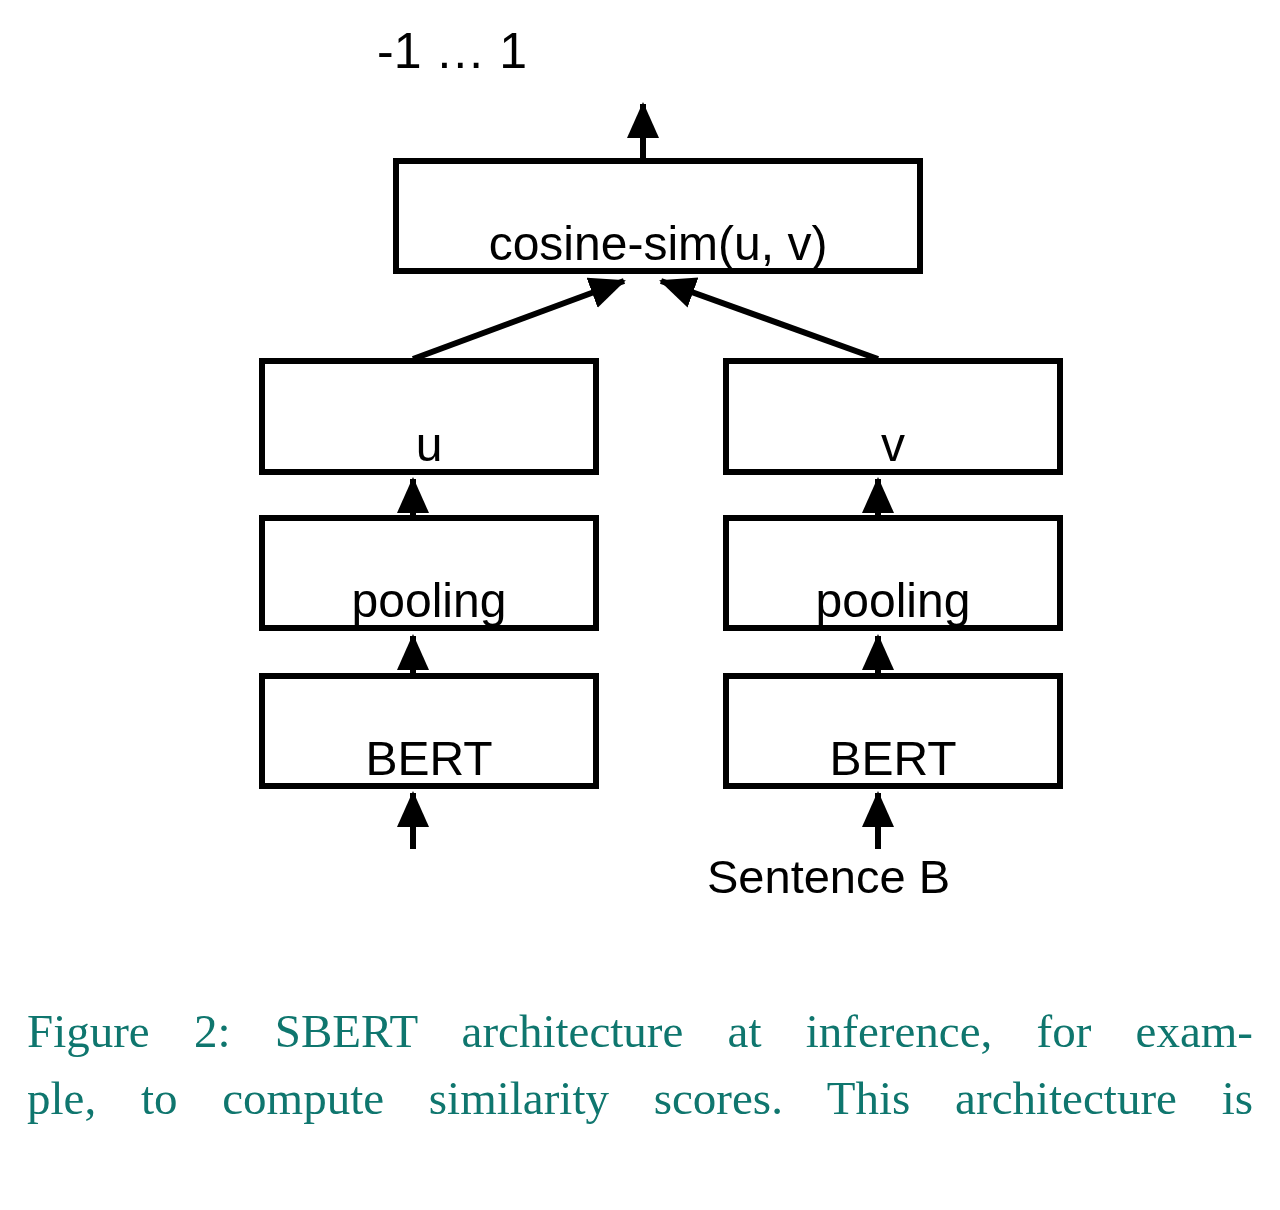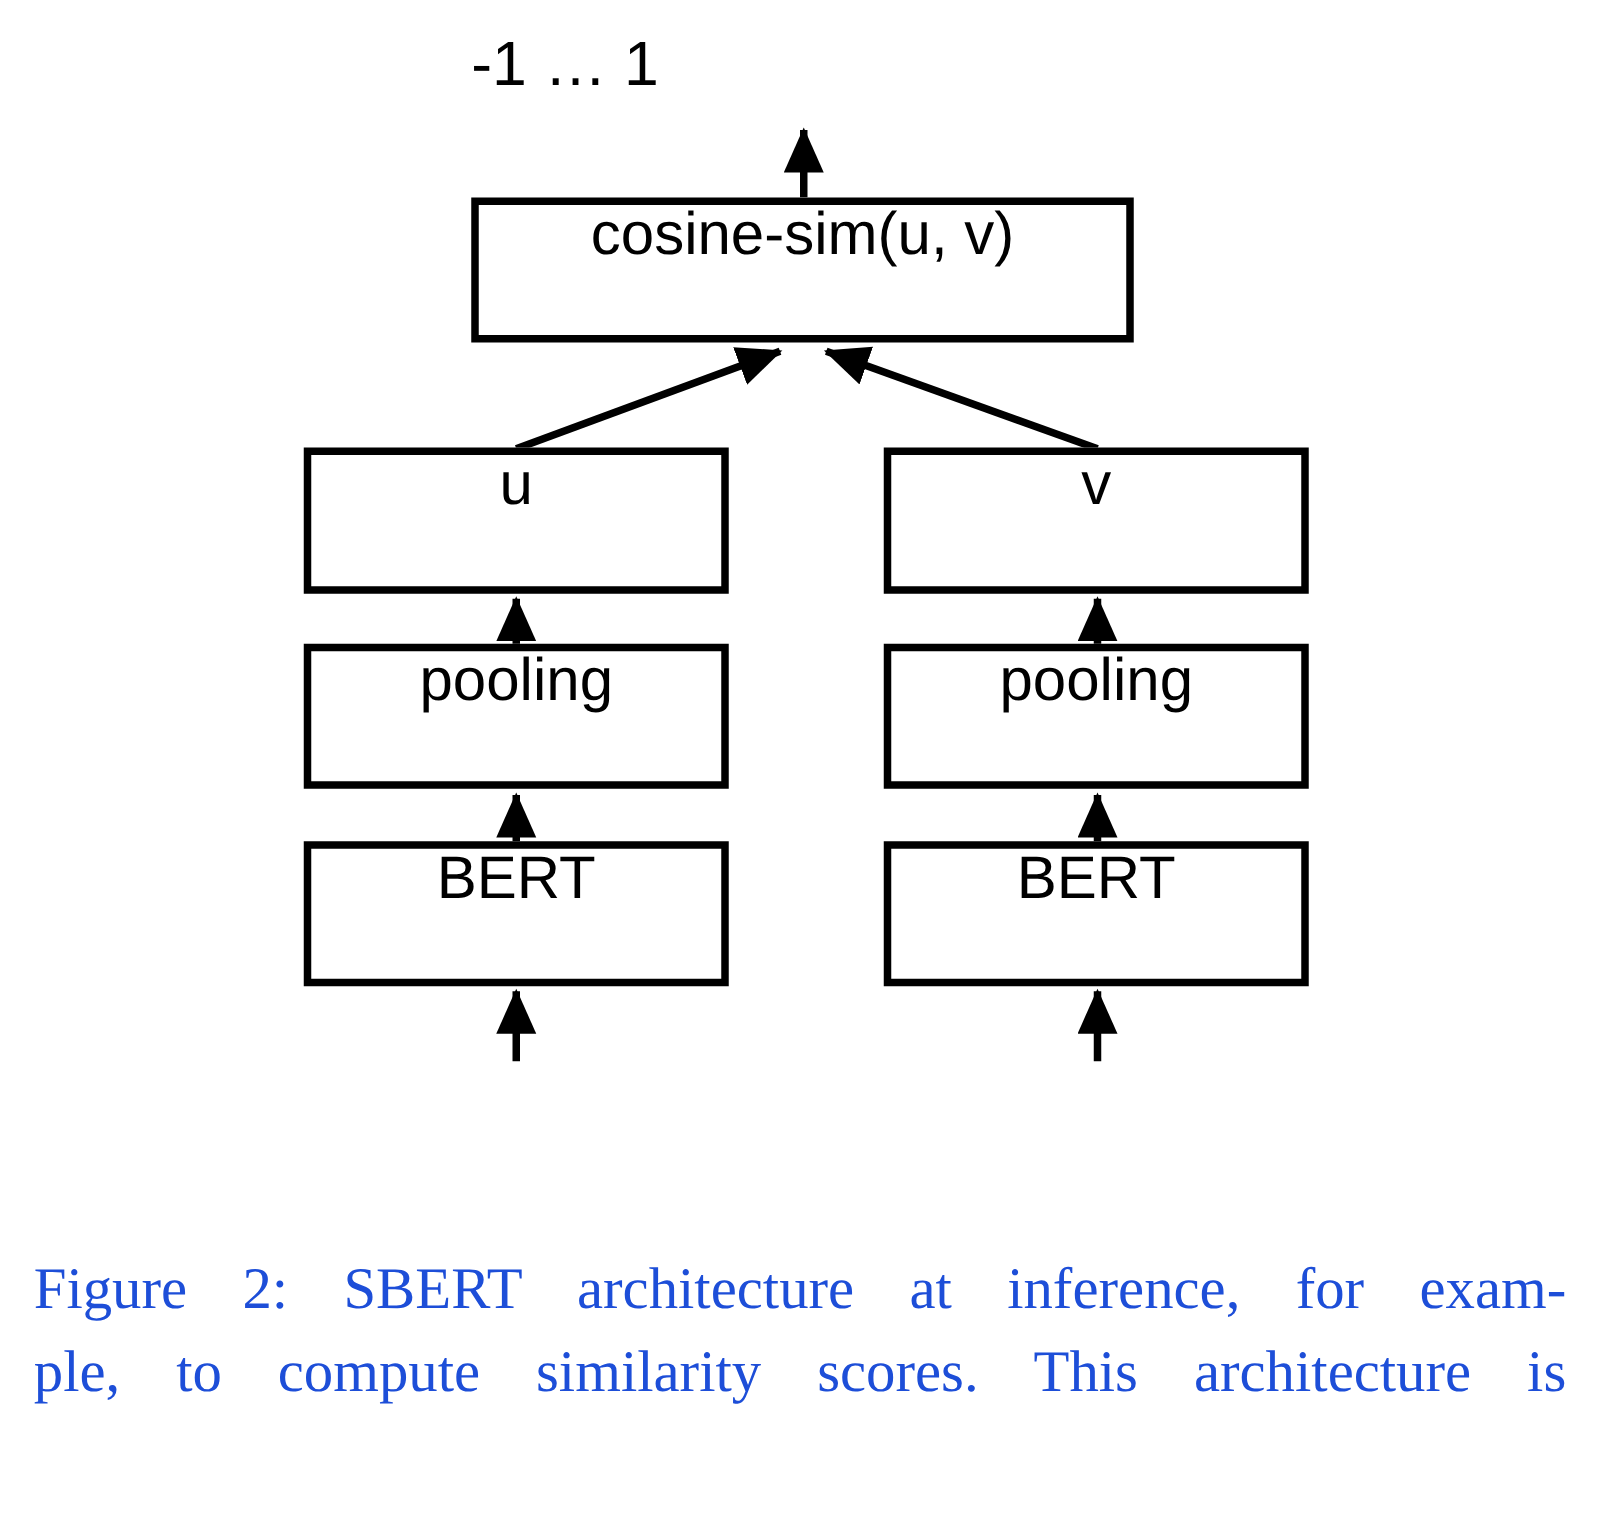--- a/index.html
+++ b/index.html
@@ -13,41 +13,42 @@
     color: #000000;
   }
   .diagram { position: absolute; left: 0; top: 0; width: 1280px; height: 960px; }
   .arrow-layer { position: absolute; left: 0; top: 0; pointer-events: none; }
   .node {
     position: absolute;
     box-sizing: border-box;
     border: 6px solid #000000;
     background: #ffffff;
     display: flex;
-    align-items: flex-start;
+    align-items: flex-end;
     justify-content: center;
     font-size: 48px;
     line-height: 1;
+    margin-left: 16px;
   }
   .free-label {
     position: absolute;
     font-size: 48px;
     line-height: 1.1;
     white-space: nowrap;
   }
   .output-range { font-size: 50px; }
   .sentence-label { font-size: 47px; }
   .caption {
     position: absolute;
     left: 27px;
     top: 998px;
     width: 1226px;
     font-family: "Liberation Serif", serif;
     font-size: 47px;
-    color: #1d4ed8;
+    color: #0f766e;
   }
   .cap-line { line-height: 67px; }
   .cap-line.j { text-align: justify; text-align-last: justify; }
 </style>
 </head>
 <body>
 
 <div class="page">
 
   <div class="diagram">
@@ -93,20 +94,21 @@
 
     <div class="node" style="left:243px; top:673px; width:340px; height:116px;">
       <span>BERT</span>
     </div>
 
     <div class="node" style="left:707px; top:673px; width:340px; height:116px;">
       <span>BERT</span>
     </div>
 
 
+    <div class="free-label sentence-label" style="left:707px; top:851px; width:340px;">Sentence B</div>
 
   </div>
 
   <div class="caption">
     <div class="cap-line j">Figure 2: SBERT architecture at inference, for exam-</div>
     <div class="cap-line j">ple, to compute similarity scores. This architecture is</div>
   </div>
 
 </div>
 

